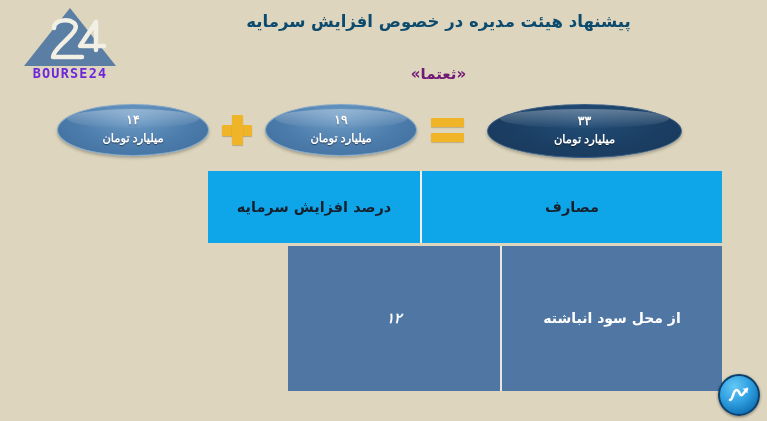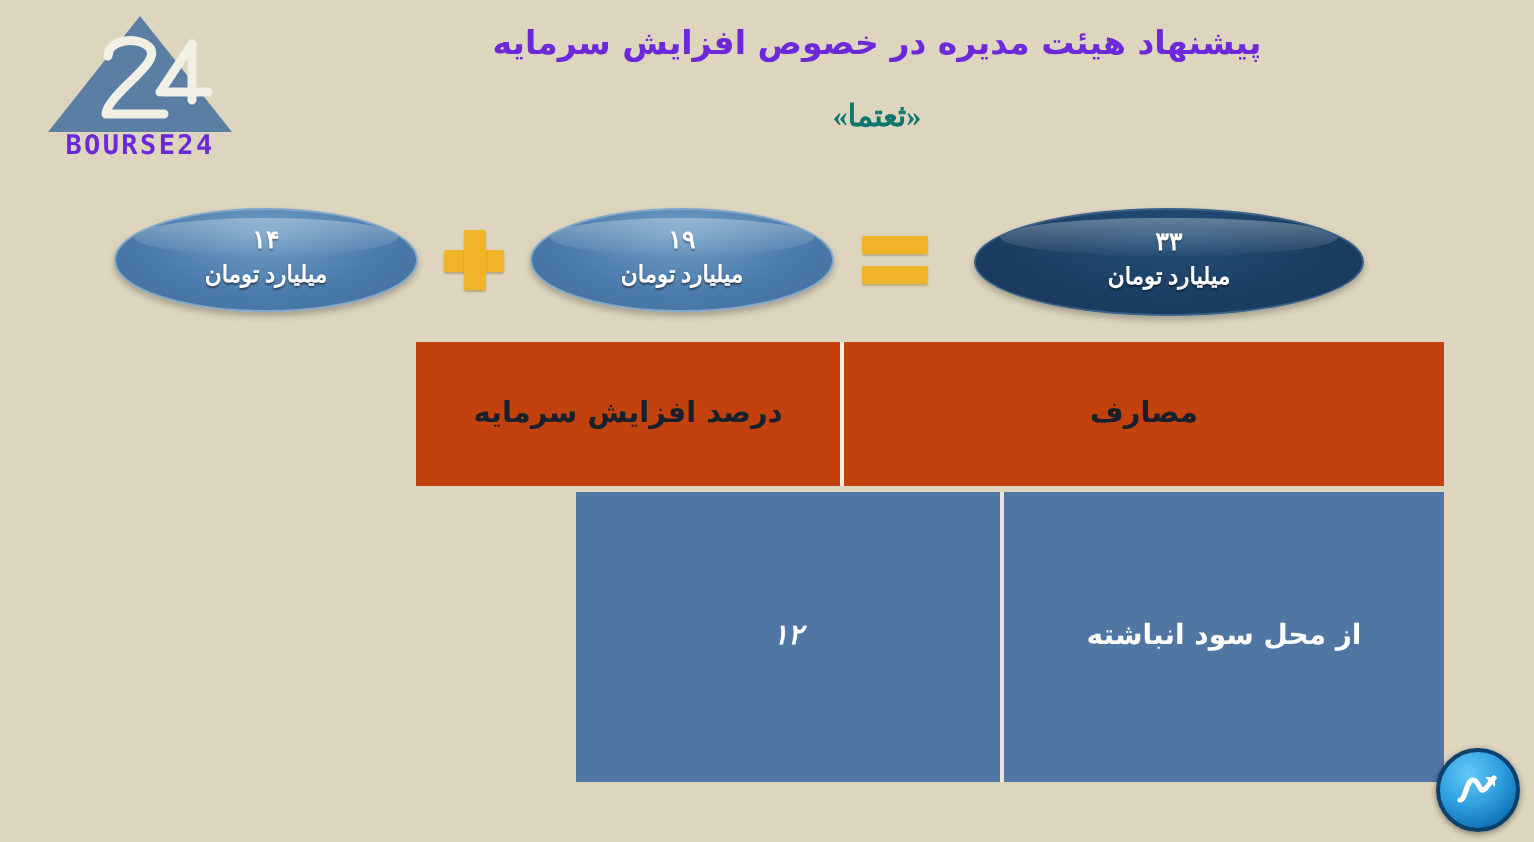--- a/index.html
+++ b/index.html
@@ -52,31 +52,30 @@
   .title-wrap {
     position: absolute;
     left: 130px;
     right: 20px;
     top: 10px;
     text-align: center;
   }
   .main-title {
     font-size: 16.5px;
     font-weight: 700;
-    color: #6d28d9;
+    color: #0c4a6e;
     line-height: 1.5;
     letter-spacing: 0px;
   }
   .sub-title {
     font-size: 15px;
     font-weight: 700;
-    color: #0f766e;
-    margin-top: 14px;
+    color: #701a75;
+    margin-top: 30px;
     letter-spacing: 0px;
-    font-family: Liberation Serif, serif;
   }
 
   
   .ellipse-row {
     position: absolute;
     top: 97px;
     left: 0;
     width: 767px;
     height: 62px;
   }
@@ -191,21 +190,21 @@
   }
   .table .row { display: flex; }
   .table .cell {
     box-sizing: border-box;
     text-align: center;
     display: flex;
     align-items: center;
     justify-content: center;
   }
   .hdr .cell {
-    background: #c2410c;
+    background: #0ea5e9;
     color: #17212e;
     font-size: 14.5px;
     font-weight: 700;
     height: 72px;
     border-left: 2px solid #f2eee2;
   }
   .hdr .cell:last-child { border-left: none; }
 
   .body-row { margin-top: 3px; }
   .body-row .cell {

